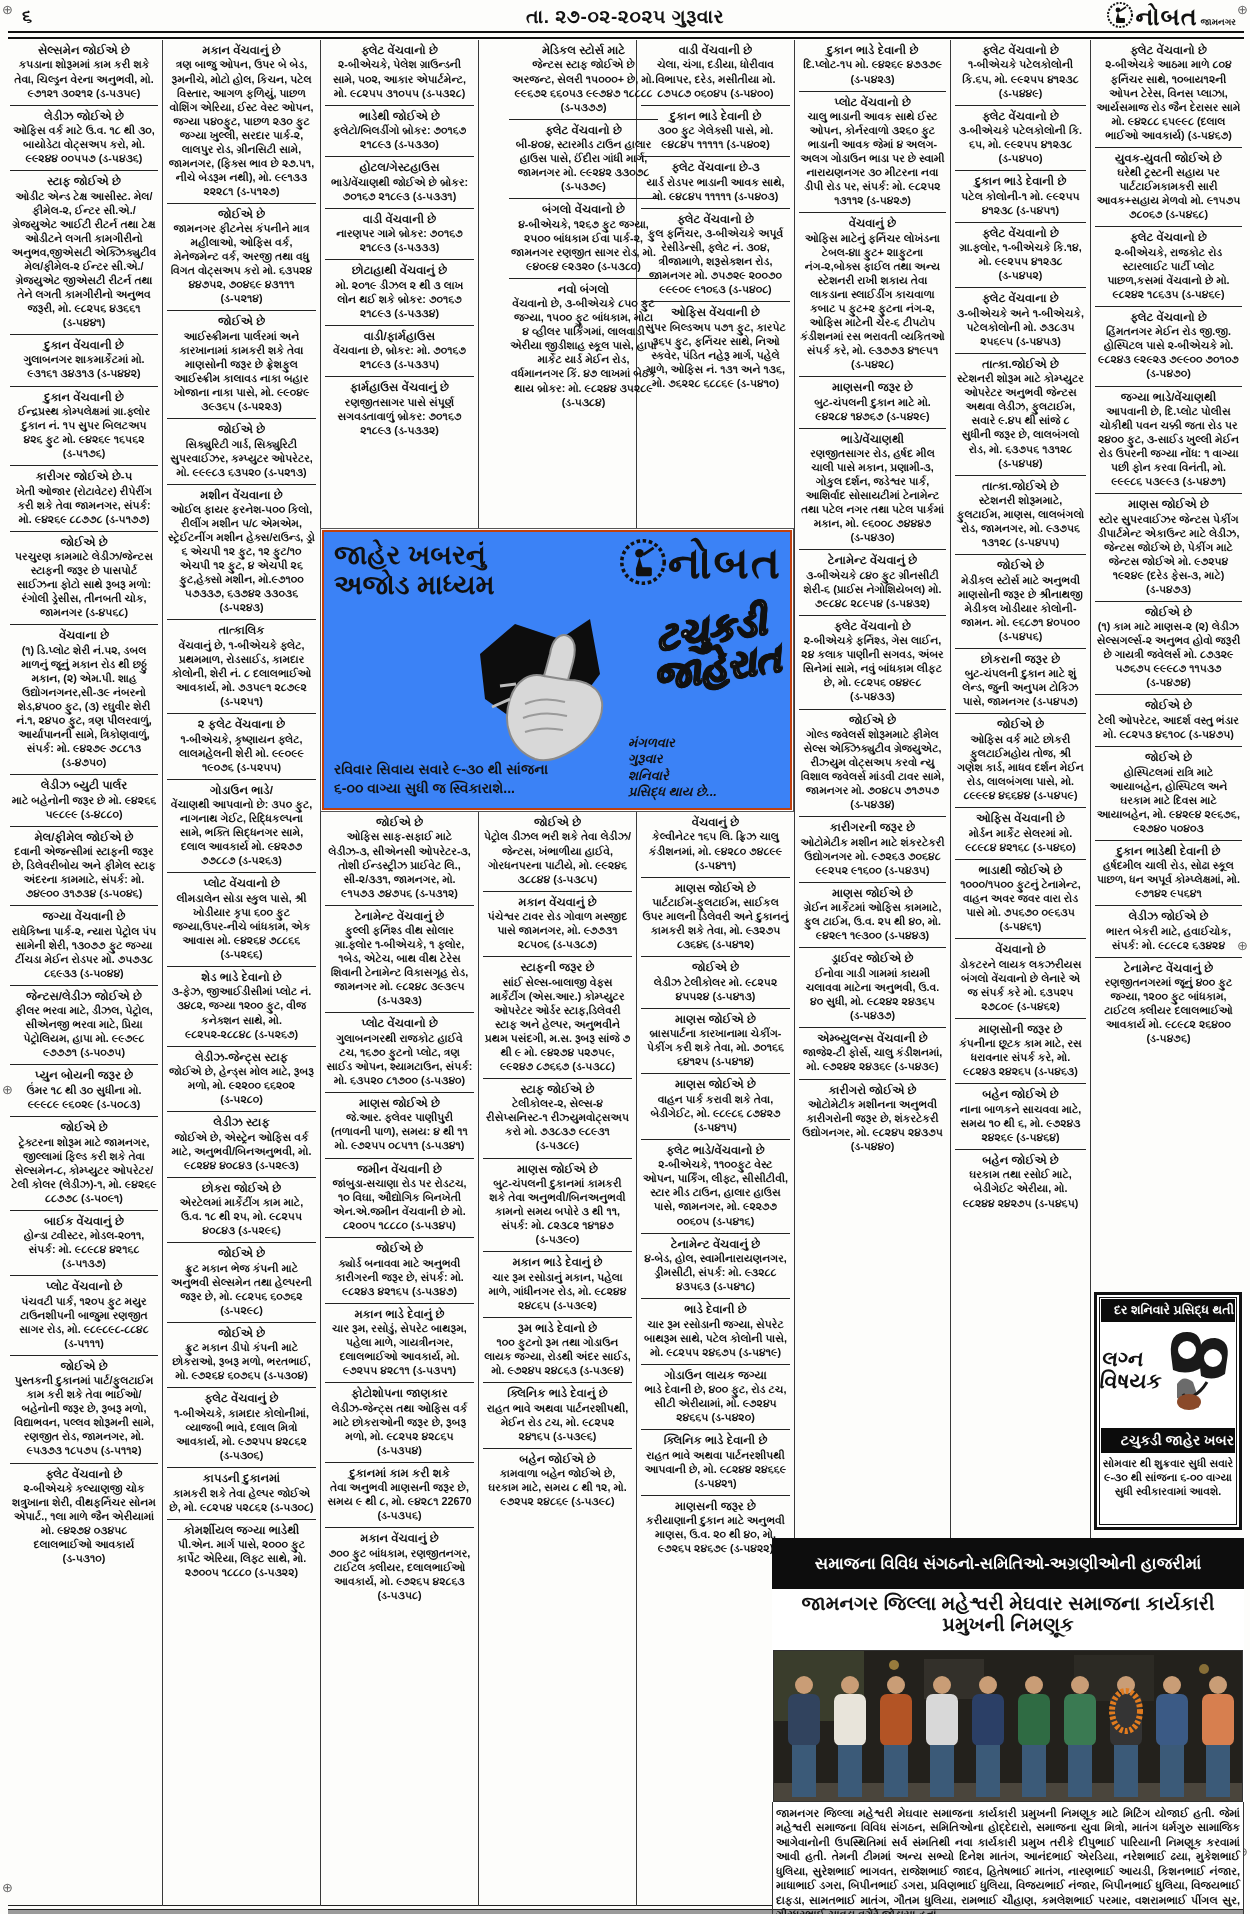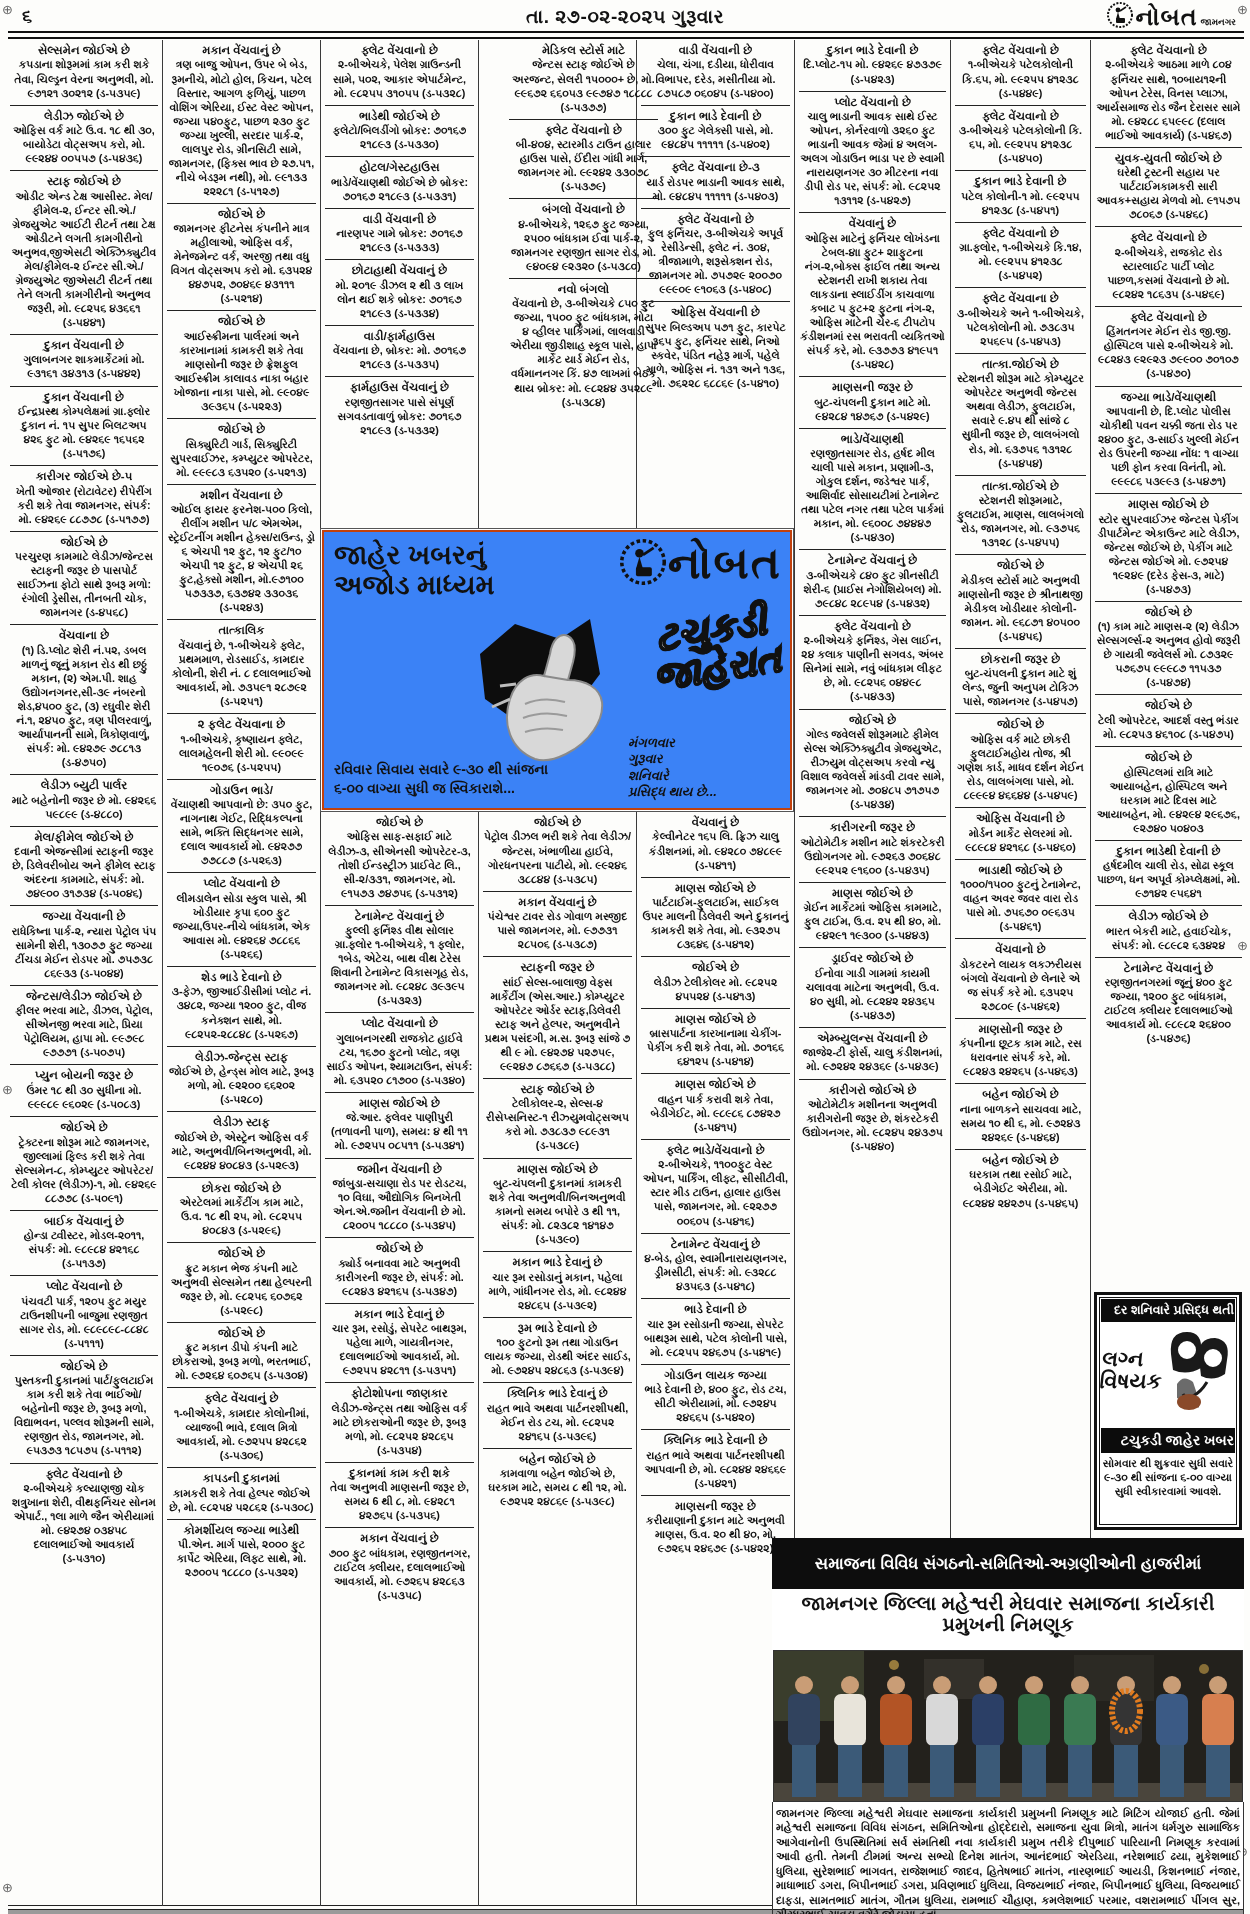--- a/index.html
+++ b/index.html
@@ -295,21 +295,21 @@
       <div class="ad">
         <div class="ad-t">મકાન ભાડે દેવાનું છે</div>
         <div class="ad-b">ચાર રૂમ, રસોડું, સેપરેટ બાથરૂમ, પહેલા માળે, ગાયત્રીનગર, દલાલભાઈઓ આવકાર્ય, મો. ૯૭૨૫૫ ૪૨૮૧૧ (ડ-૫૩૫૧)</div>
       </div>
       <div class="ad">
         <div class="ad-t">ફોટોશોપના જાણકાર</div>
         <div class="ad-b">લેડીઝ-જેન્ટ્સ તથા ઓફિસ વર્ક માટે છોકરાઓની જરૂર છે, રૂબરૂ મળો, મો. ૯૮૨૫૨ ૪૨૮૬૫ (ડ-૫૩૫૪)</div>
       </div>
       <div class="ad">
         <div class="ad-t">દુકાનમાં કામ કરી શકે</div>
-        <div class="ad-b">તેવા અનુભવી માણસની જરૂર છે, સમય 6 થી ૮, મો. ૯૪૨૮૧ ૪૨૭૬૫ (ડ-૫૩૫૬)</div>
+        <div class="ad-b">તેવા અનુભવી માણસની જરૂર છે, સમય ૯ થી ૮, મો. ૯૪૨૮૧ 22670 (ડ-૫૩૫૬)</div>
       </div>
       <div class="ad">
         <div class="ad-t">મકાન વેંચવાનું છે</div>
         <div class="ad-b">૭૦૦ ફુટ બાંધકામ, રણજીતનગર, ટાઈટલ ક્લીયર, દલાલભાઈઓ આવકાર્ય, મો. ૯૭૨૬૫ ૪૨૮૬૩ (ડ-૫૩૫૮)</div>
       </div>
     </div>
   <div class="col" style="left:509px;top:40px;width:149px;height:488px;">
       <div class="ad">
         <div class="ad-t">મેડિકલ સ્ટોર્સ માટે</div>
         <div class="ad-b">જેન્ટસ સ્ટાફ જોઈએ છે અરજન્ટ, સેલરી ૧૫૦૦૦+ છે, મો. ૯૯૬૭૨ ૬૬૦૫૩ ૯૯૭૪૭ ૧૮૮૮૮ (ડ-૫૩૭૭)</div>

